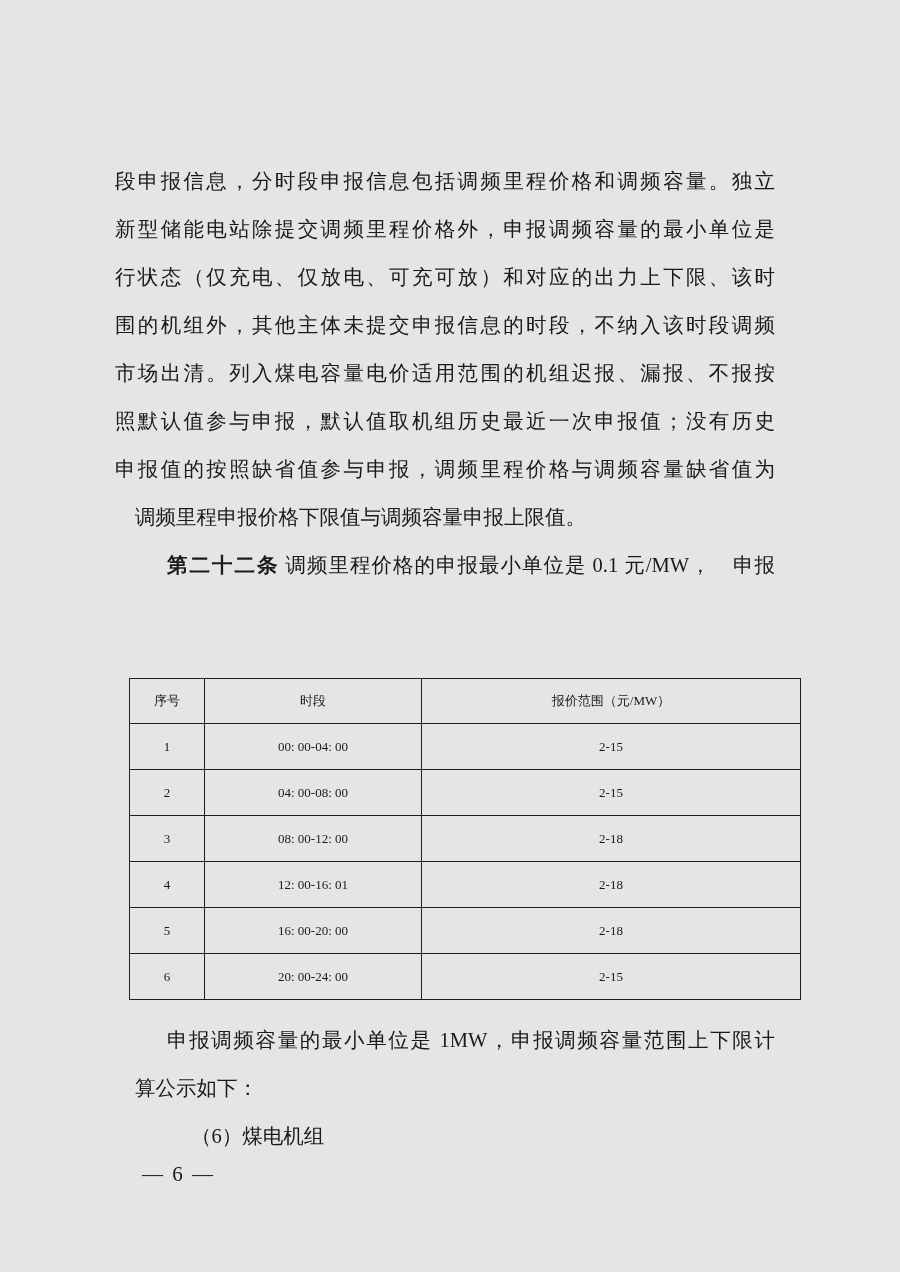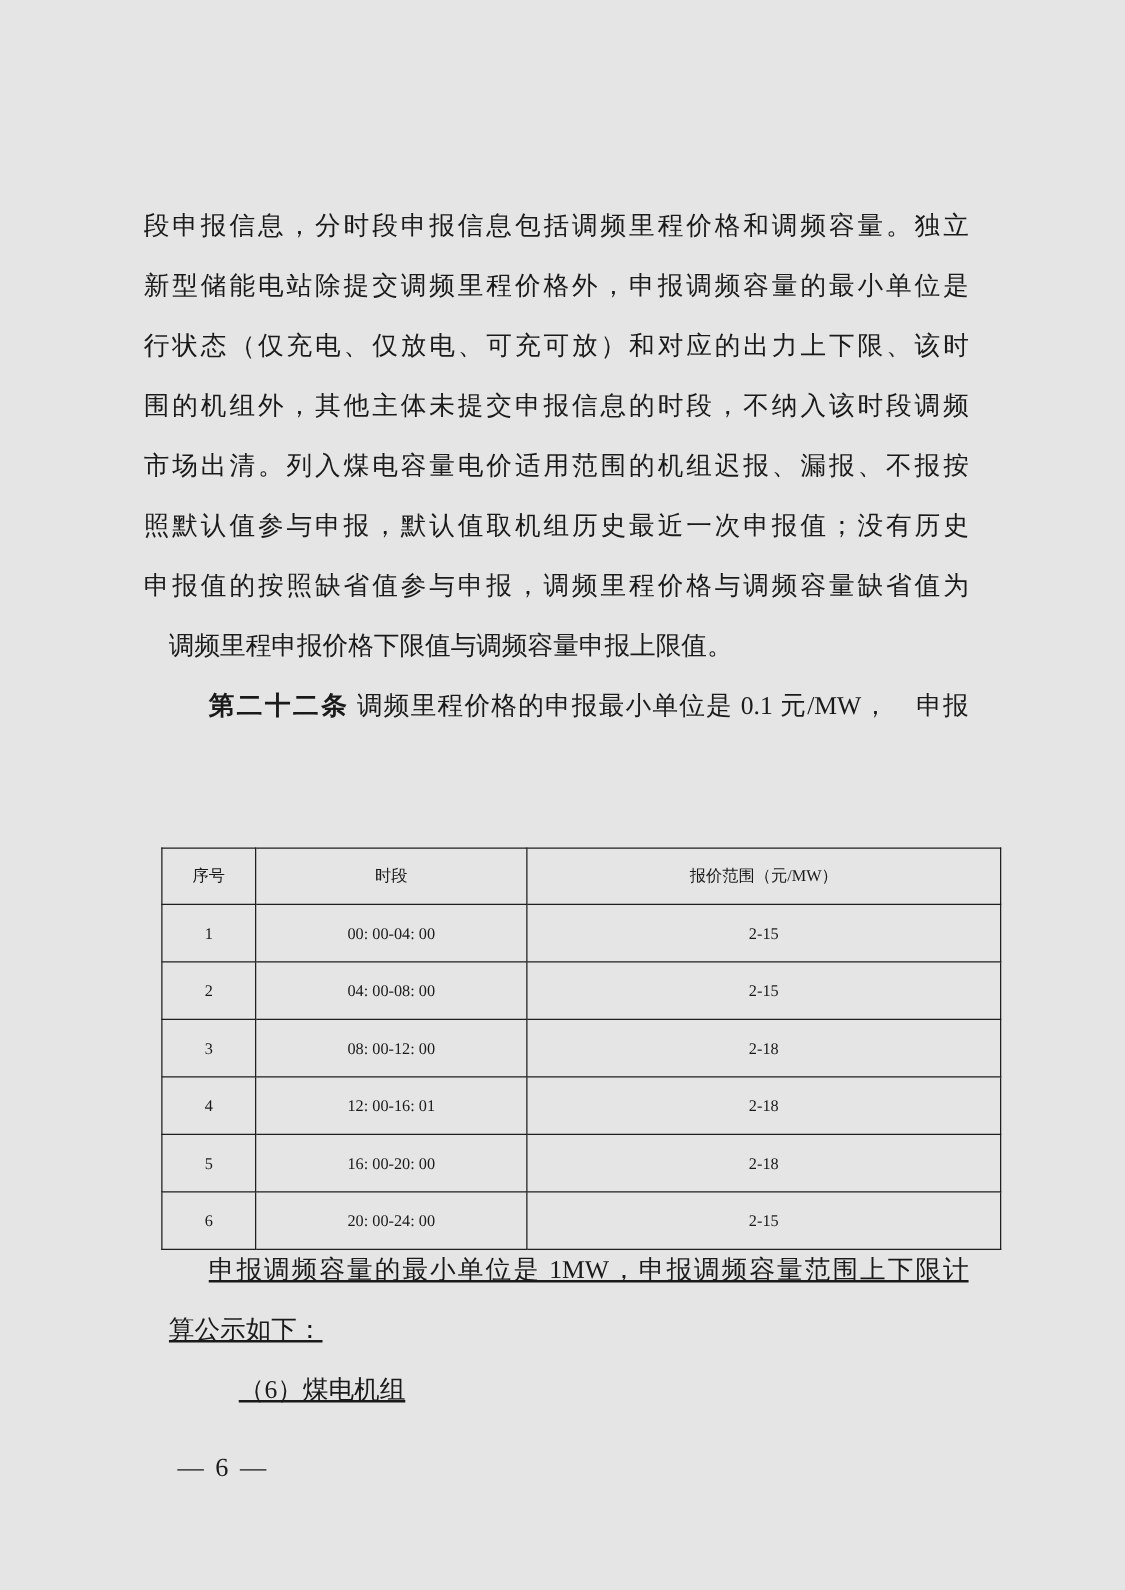--- a/index.html
+++ b/index.html
@@ -16,21 +16,21 @@
     font-family: "Liberation Serif", "DejaVu Serif", serif;
     color: #1a1a1a;
   }
   
   .textblock {
     position: absolute;
     left: 115px;
     width: 660px;
   }
   #block1 { top: 157px; }
-  #block2 { top: 992px; text-decoration: underline; }
+  #block2 { top: 1016px; }
   .line {
     height: 48px;
     line-height: 48px;
     font-size: 20.5px;
     text-align: justify;
     text-align-last: justify;
     white-space: normal;
     overflow: hidden;
   }
   .line.last {

